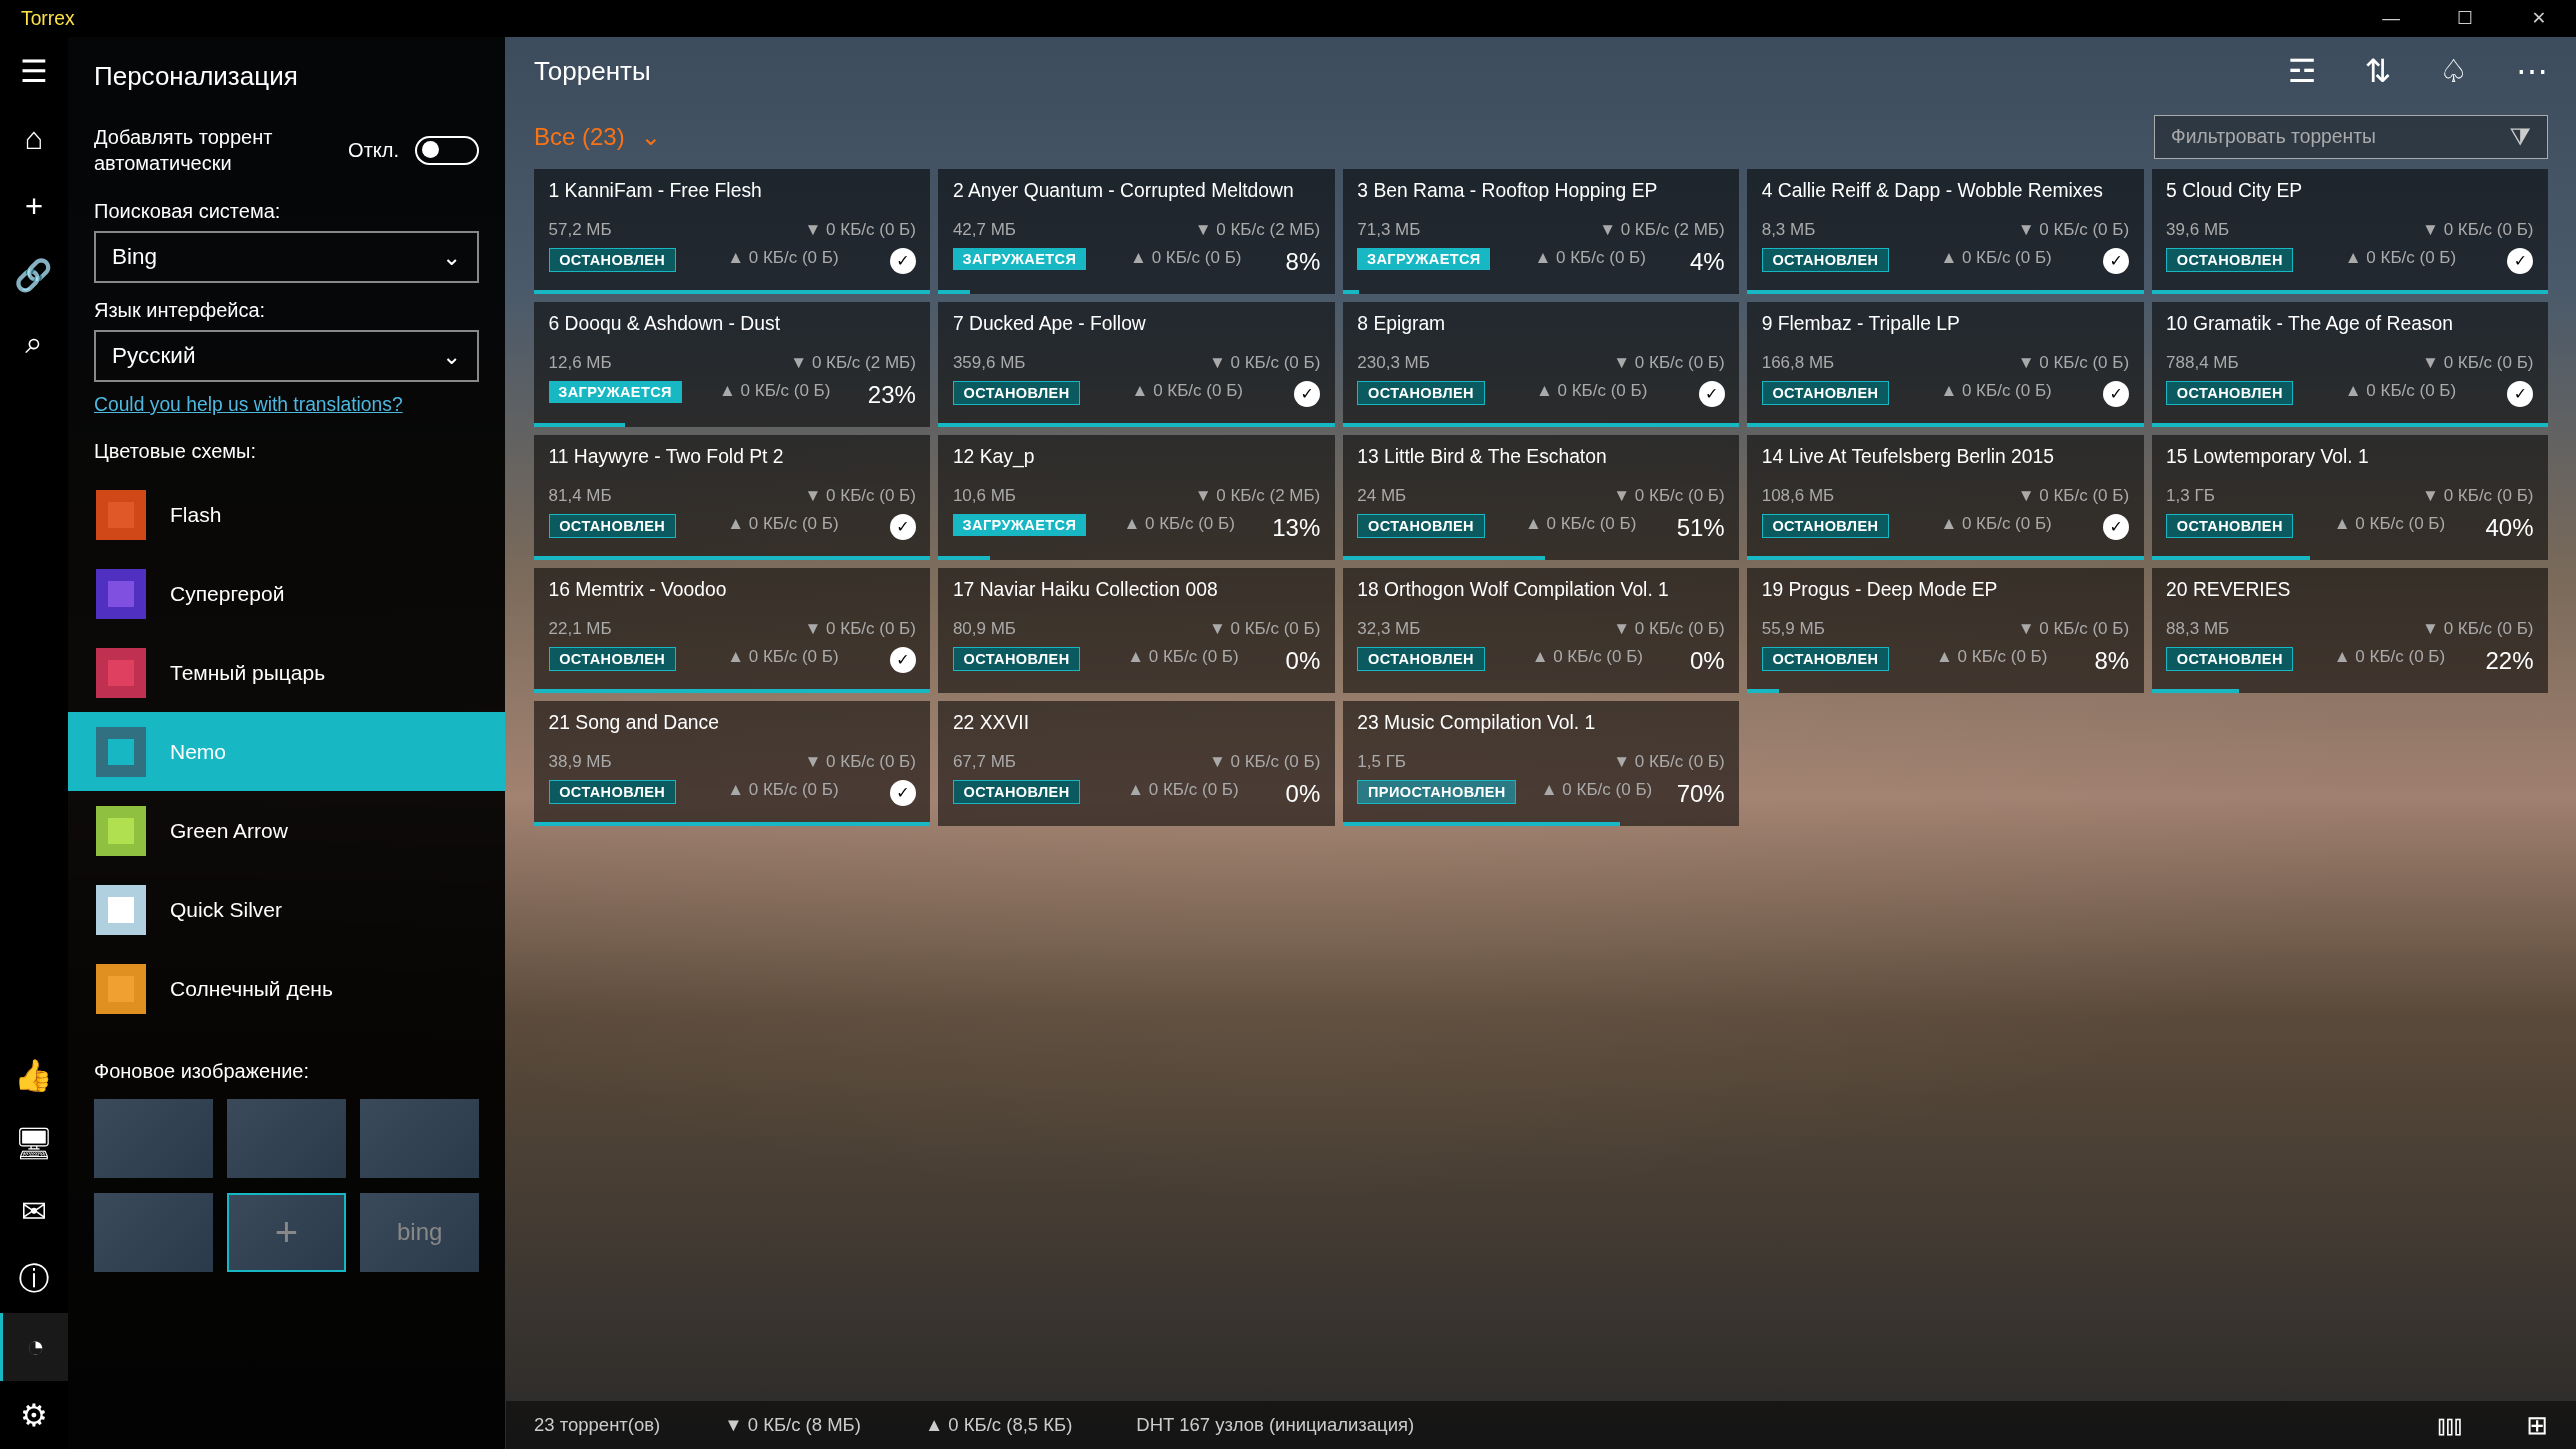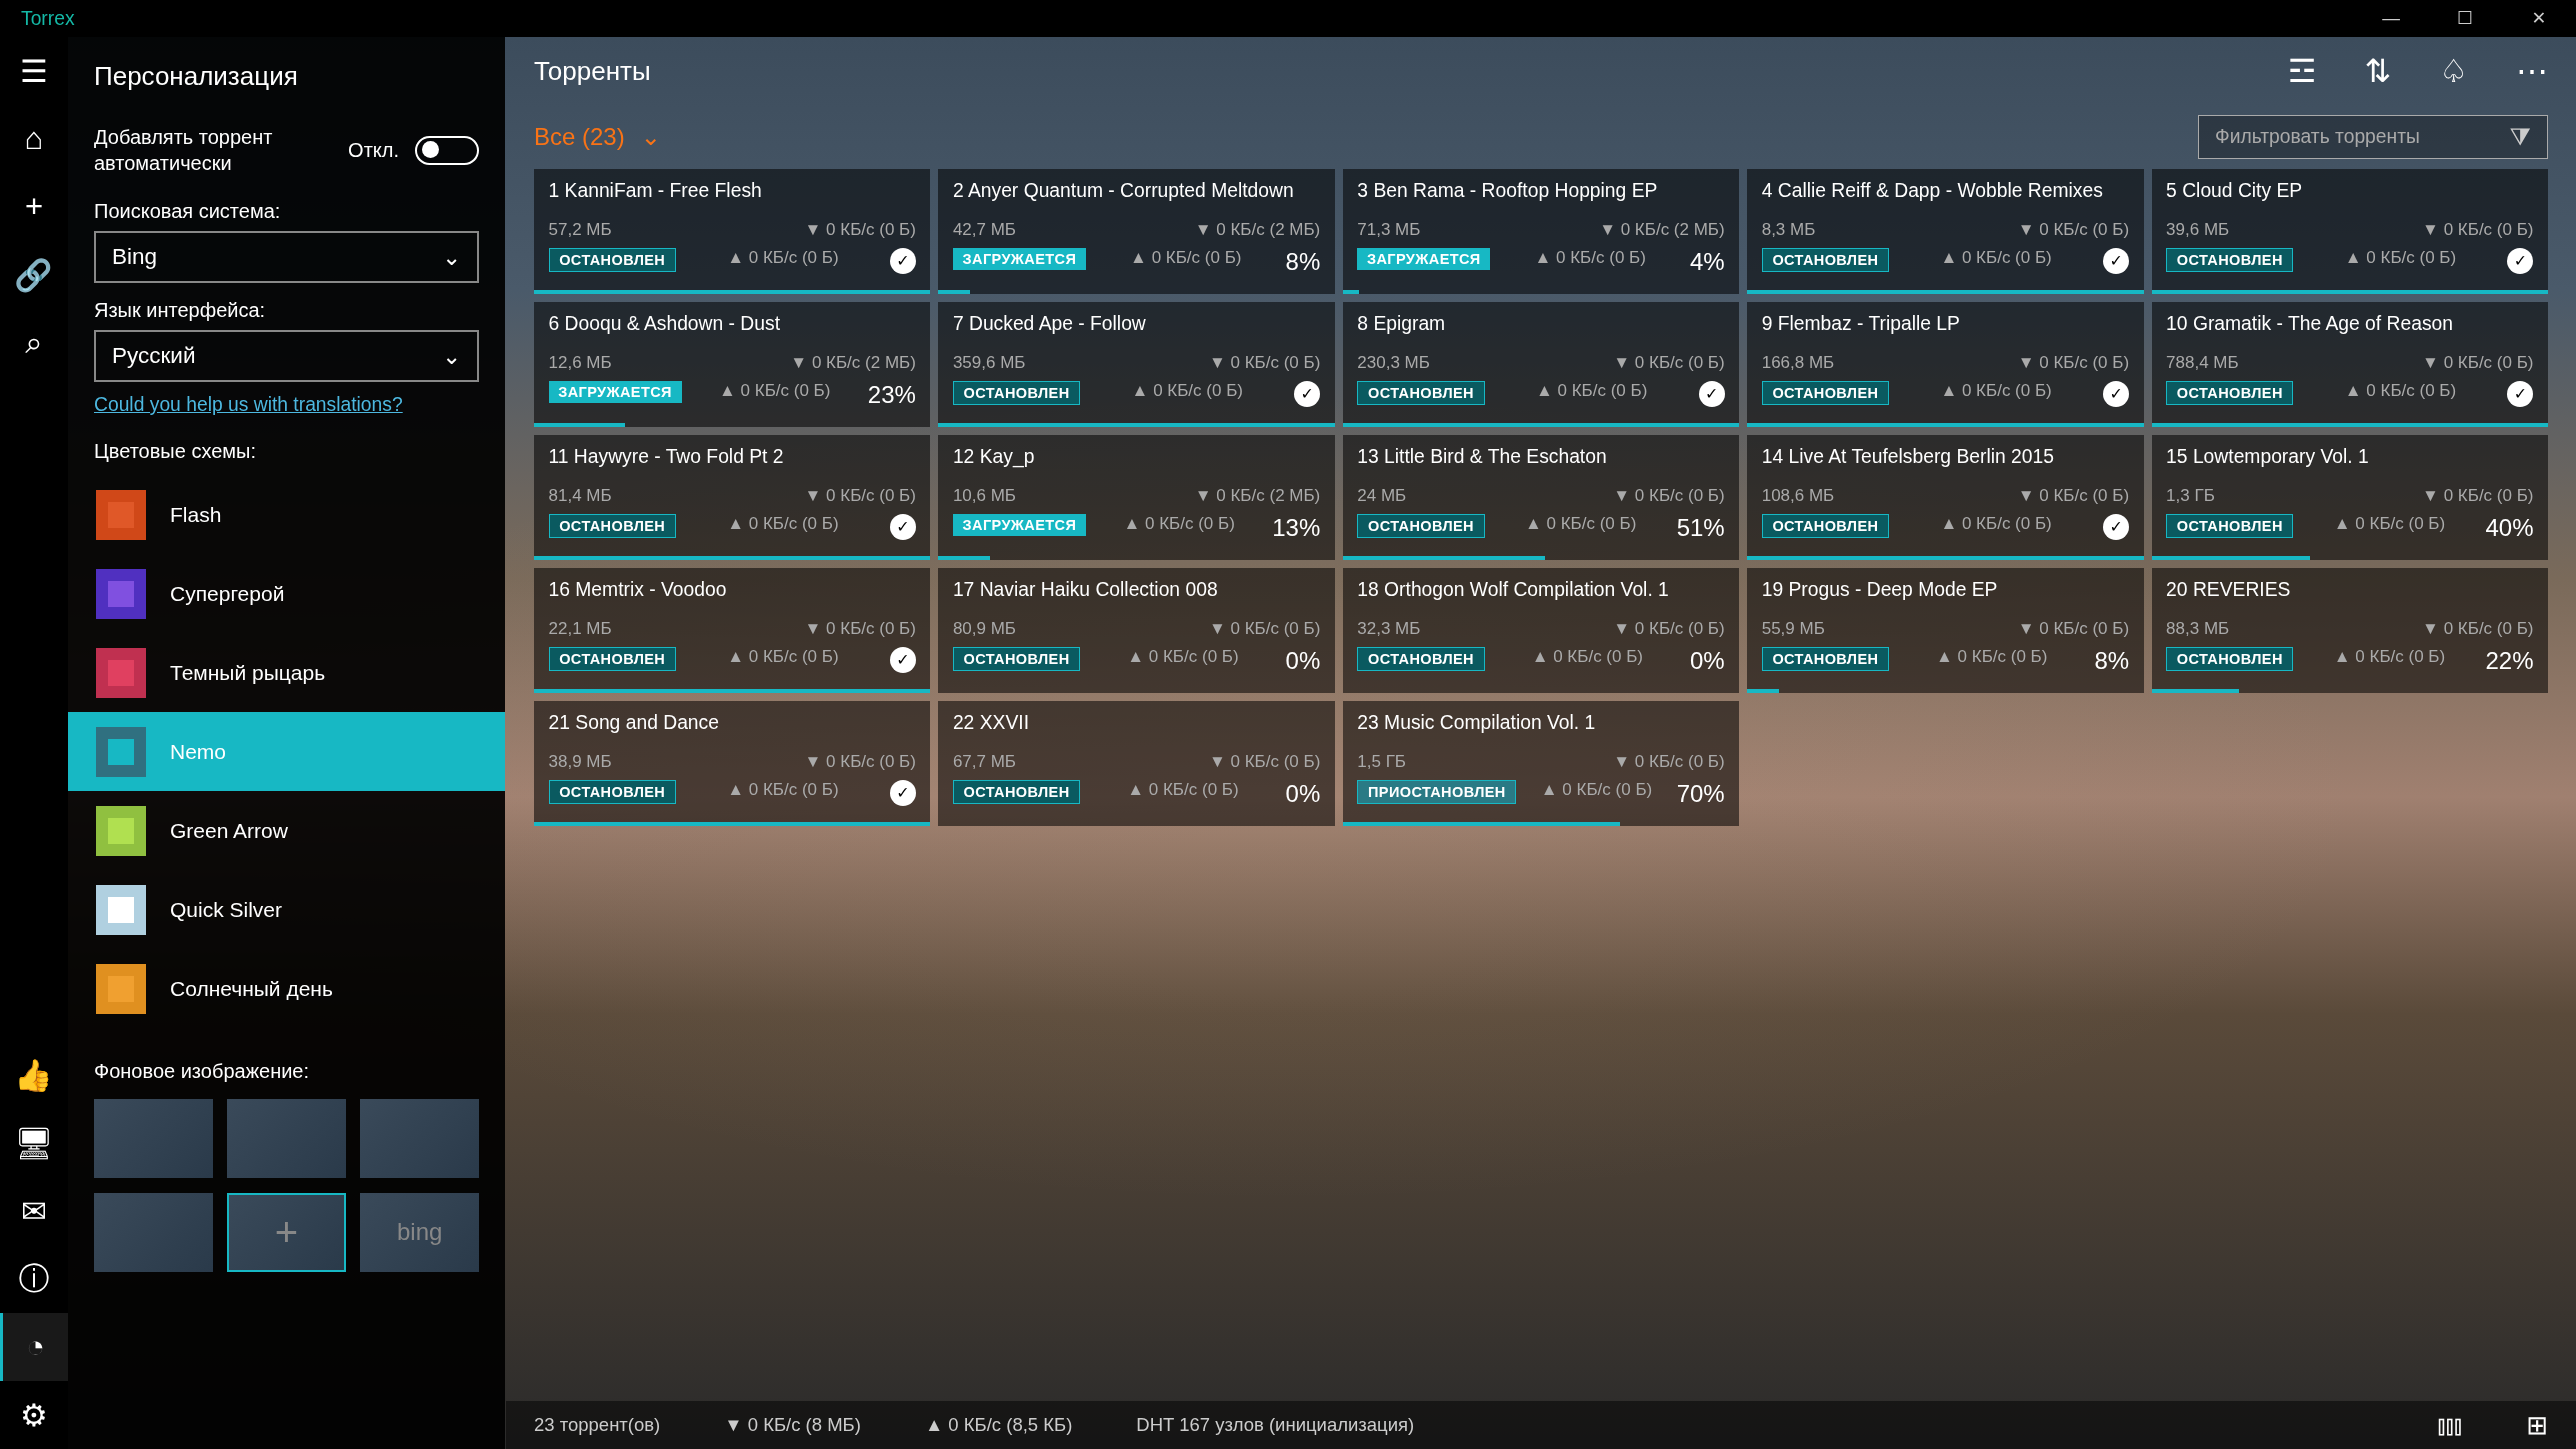--- a/index.html
+++ b/index.html
@@ -2,21 +2,21 @@
 <html style="font-size:13px"><head>
 <meta charset="utf-8">
 <style>
 * { margin: 0; padding: 0; box-sizing: border-box; font-family: 'Segoe UI', Arial, sans-serif; }
 body { background: #1a1a1a; color: #fff; overflow: hidden; width: 2576px; height: 1449px; position: relative; }
 .bg-image { position: absolute; inset: 0; background: linear-gradient(180deg, #3a4a5a 0%, #4a5a6a 20%, #7a6a5a 40%, #a08070 55%, #5a4a3a 70%, #2a2a2a 100%); z-index: 0; }
 .bg-image::after { content: ''; position: absolute; inset: 0; background: radial-gradient(ellipse 60% 40% at 50% 55%, rgba(200,170,140,0.15), transparent 70%); }
 
 
 .titlebar { height: 37px; background: #000; display: flex; align-items: center; position: relative; z-index: 10; }
-.titlebar-title { font-size: 19.3px; color: #14b8a6; padding-left: 21px; }
+.titlebar-title { font-size: 19.3px; color: #fde047; padding-left: 21px; }
 .titlebar-controls { margin-left: auto; display: flex; }
 .titlebar-btn { width: 74px; height: 37px; display: flex; align-items: center; justify-content: center; color: #ccc; font-size: 17.7px; cursor: pointer; }
 
 
 .nav-rail { position: absolute; left: 0; top: 37px; bottom: 0; width: 68px; background: #000; z-index: 10; display: flex; flex-direction: column; }
 .nav-btn { width: 68px; height: 68px; display: flex; align-items: center; justify-content: center; color: #fff; font-size: 31px; cursor: pointer; }
 .nav-btn.active { background: #191919; border-left: 3.2px solid #17b8c4; }
 .nav-spacer { flex: 1; }
 
 
@@ -46,21 +46,21 @@
 
 .main { position: absolute; left: 506px; top: 37px; right: 0; bottom: 0; z-index: 5; }
 .main-header { height: 68px; display: flex; align-items: center; padding: 0 28px; }
 .main-title { font-size: 26px; color: #fff; }
 .header-actions { margin-left: auto; display: flex; gap: 48px; align-items: center; }
 .header-icon { font-size: 32px; color: #fff; cursor: pointer; }
 
 .filter-row { height: 64px; display: flex; align-items: center; padding: 0 28px; gap: 32px; }
 .filter-dropdown { font-size: 24px; color: #f97316; cursor: pointer; display: flex; align-items: center; gap: 16px; }
 .filter-spacer { flex: 1; }
-.search-box { width: 350px; height: 44px; border: 1.6px solid #aaa; background: rgba(0,0,0,0.3); display: flex; align-items: center; padding: 0 16px; }
+.search-box { width: 394px; height: 44px; border: 1.6px solid #aaa; background: rgba(0,0,0,0.3); display: flex; align-items: center; padding: 0 16px; }
 .search-input { flex: 1; background: transparent; border: none; color: #fff; font-size: 19.3px; outline: none; }
 .search-input::placeholder { color: #aaa; }
 
 .torrent-grid { display: grid; grid-template-columns: repeat(5, 1fr); gap: 8px; padding: 0 28px; }
 .torrent-card { background: rgba(0,0,0,0.55); height: 125px; position: relative; padding: 11.3px 14.5px; }
 .torrent-title { font-size: 19.3px; color: #fff; margin-bottom: 17.7px; white-space: nowrap; overflow: hidden; text-overflow: ellipsis; }
 .torrent-stats { display: flex; justify-content: space-between; align-items: center; }
 .torrent-size { font-size: 17px; color: #aaa; }
 .torrent-speeds { font-size: 17px; color: #aaa; }
 .torrent-bottom { display: flex; align-items: flex-start; justify-content: space-between; margin-top: 8px; }

